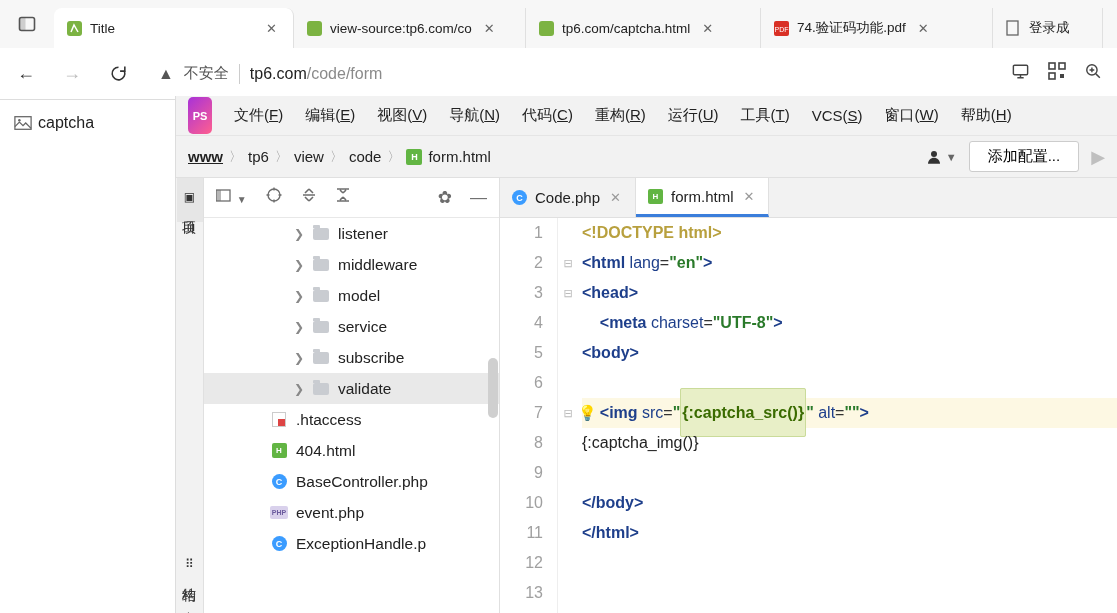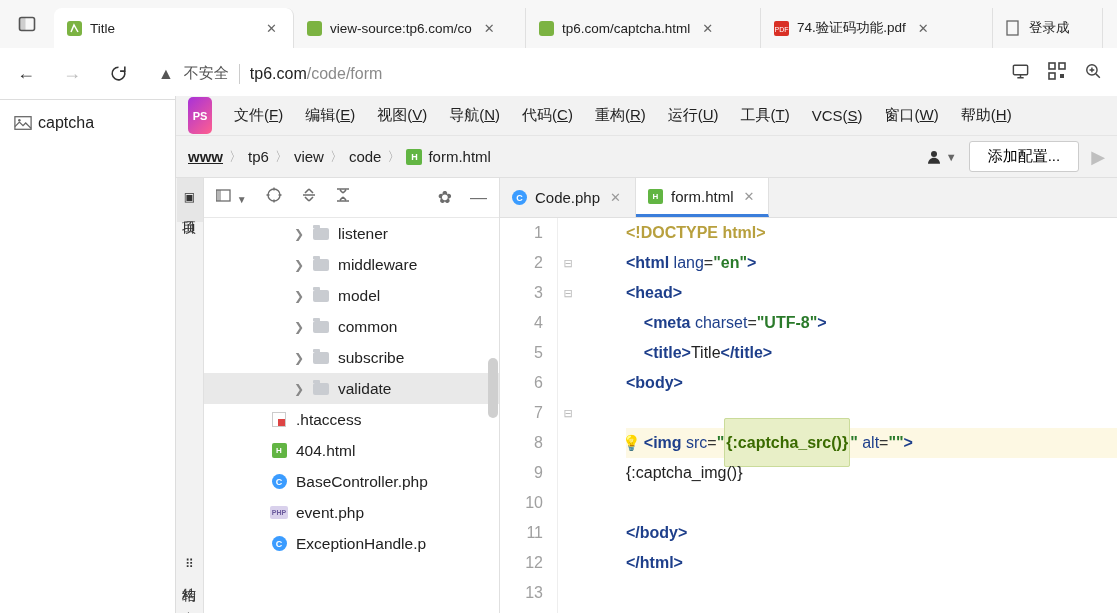--- a/index.html
+++ b/index.html
@@ -78,21 +78,21 @@
   .editor-area { flex:1; display:flex; flex-direction:column; min-width:0; background:#fff;}
   .editor-tabs { height:40px; display:flex; align-items:stretch; border-bottom:1px solid #e0e0e0; background:#f2f2f2;}
   .etab { display:flex; align-items:center; gap:8px; padding:0 12px; font-size:15px; border-right:1px solid #e0e0e0;}
   .etab.active { background:#fff; border-bottom:3px solid #3b7edb; }
   .etab .et-close { color:#999; font-size:13px; padding:2px;}
   .editor-content { flex:1; display:flex; font-family:"Consolas","JetBrains Mono",monospace; font-size:16px; line-height:30px; }
   .gutter { width:58px; text-align:right; color:#a0a0a0; padding-right:14px; border-right:1px solid #eee; background:#fff;}
   .gutter .ln{height:30px;}
   .foldcol{width:20px;}
   .foldcol .fm{height:30px;display:flex;align-items:center;justify-content:center;color:#bbb;font-size:11px;}
-  .code { flex:1; padding-left:4px; position:relative;margin-left:44px; }
+  .code { flex:1; padding-left:4px; position:relative; }
   .code-line{height:30px; white-space:pre;}
   .code-line.hl{background:#fdf8e3;}
   .t-tag{color:#1e3f8b;font-weight:600;}
   .t-attr{color:#1e3f8b;}
   .t-eq{color:#333;}
   .t-str{color:#2a7a2a;font-weight:600;}
   .t-ang{color:#1e3f8b;font-weight:600;}
   .t-doct{color:#b8a03e;font-weight:600;}
   .t-txt{color:#222;}
   .t-expr{background:#e8efc7;color:#3a6b00;font-weight:600;border:1px solid #cadb9a;border-radius:2px;padding:15px 1px;}
@@ -309,21 +309,21 @@
             <span class="icon">
               <span class="folder-icon"></span>
             </span>
             <span class="name">model</span>
           </div>
           <div class="tree-row" style="padding-left: 40px;">
             <span class="arrow" style="width: 60px;">❯</span>
             <span class="icon">
               <span class="folder-icon"></span>
             </span>
-            <span class="name">common</span>
+            <span class="name">service</span>
           </div>
           <div class="tree-row" style="padding-left: 40px;">
             <span class="arrow" style="width: 60px;">❯</span>
             <span class="icon">
               <span class="folder-icon"></span>
             </span>
             <span class="name">subscribe</span>
           </div>
           <div class="tree-row sel" style="padding-left: 40px;">
             <span class="arrow" style="width: 60px;">❯</span>
@@ -409,21 +409,20 @@
             <div class="fm"></div>
             <div class="fm"></div>
             <div class="fm"></div>
             <div class="fm"></div>
           </div>
         <div class="code">
           <div class="code-line"><span class="t-doct">&lt;!DOCTYPE html&gt;</span></div>
           <div class="code-line"><span class="t-ang">&lt;</span><span class="t-tag">html</span> <span class="t-attr">lang</span><span class="t-eq">=</span><span class="t-str">"en"</span><span class="t-ang">&gt;</span></div>
           <div class="code-line"><span class="t-ang">&lt;</span><span class="t-tag">head</span><span class="t-ang">&gt;</span></div>
           <div class="code-line">    <span class="t-ang">&lt;</span><span class="t-tag">meta</span> <span class="t-attr">charset</span><span class="t-eq">=</span><span class="t-str">"UTF-8"</span><span class="t-ang">&gt;</span></div>
-          <div class="code-line">    <span class="t-ang">&lt;</span><span class="t-tag">title</span><span class="t-ang">&gt;</span><span class="t-txt">Title</span><span class="t-ang">&lt;/</span><span class="t-tag">title</span><span class="t-ang">&gt;</span></div>
           <div class="code-line"><span class="t-ang">&lt;</span><span class="t-tag">body</span><span class="t-ang">&gt;</span></div>
           <div class="code-line"> </div>
           <div class="code-line hl"><span class="bulb"></span>    <span class="t-ang">&lt;</span><span class="t-tag">img</span> <span class="t-attr">src</span><span class="t-eq">=</span><span class="t-str">"</span><span class="t-expr">{:captcha_src()}</span><span class="t-str">"</span> <span class="t-attr">alt</span><span class="t-eq">=</span><span class="t-str">""</span><span class="t-ang">&gt;</span></div>
           <div class="code-line"><span class="t-txt">{:captcha_img()}</span></div>
           <div class="code-line"> </div>
           <div class="code-line"><span class="t-ang">&lt;/</span><span class="t-tag">body</span><span class="t-ang">&gt;</span></div>
           <div class="code-line"><span class="t-ang">&lt;/</span><span class="t-tag">html</span><span class="t-ang">&gt;</span></div>
         </div>
       </div>
     </div>

